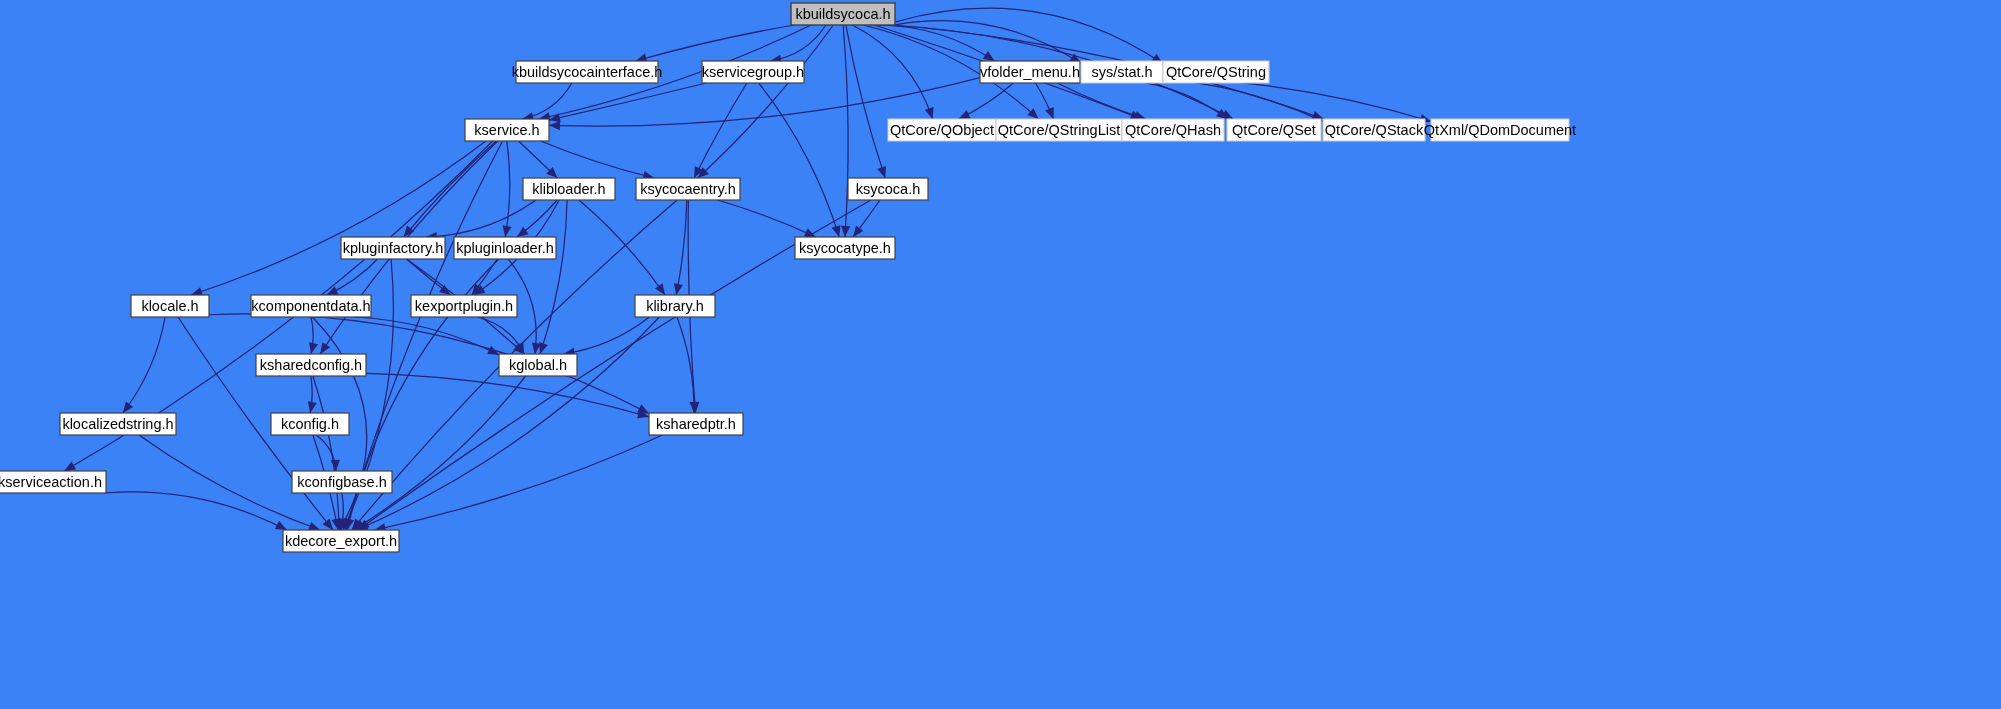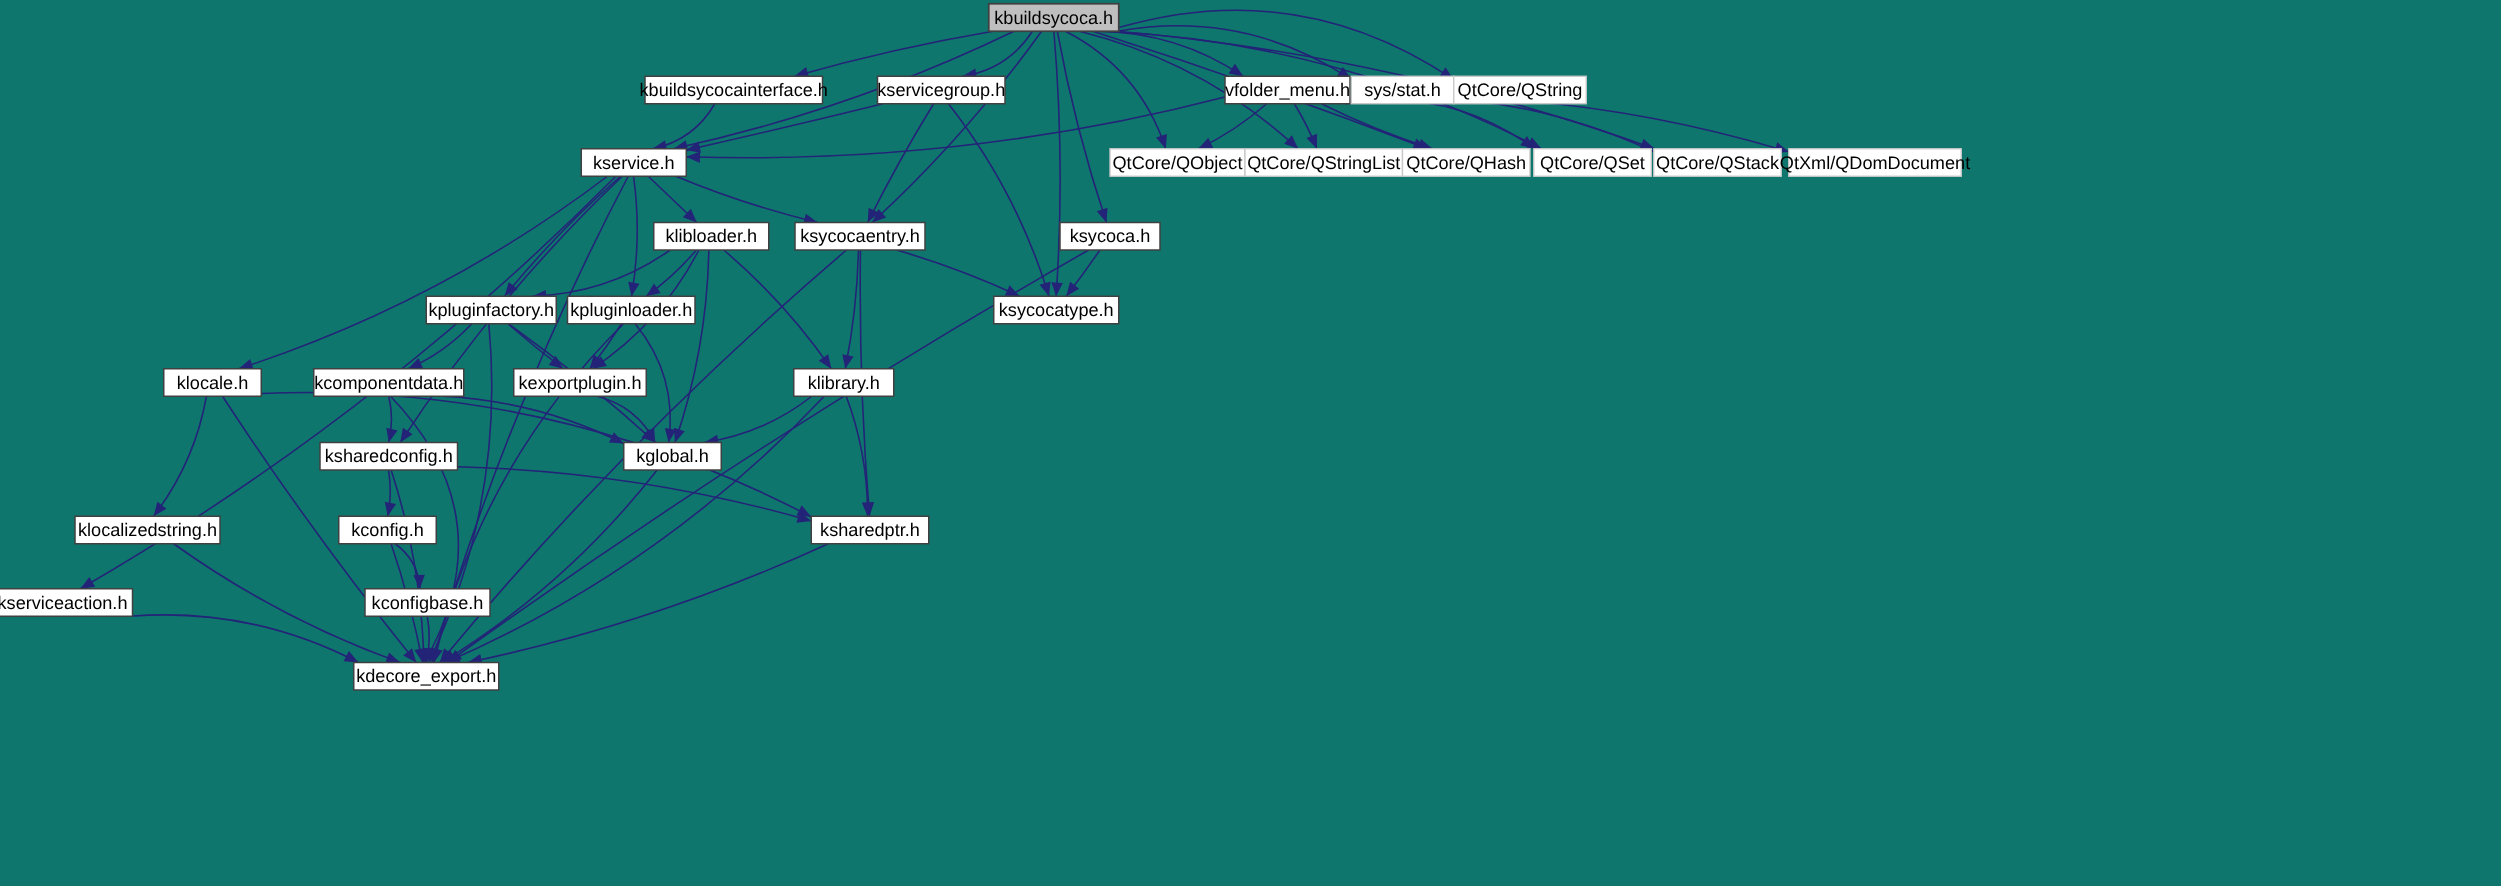--- a/index.html
+++ b/index.html
@@ -1,17 +1,17 @@
 <!DOCTYPE html>
 <html><head>
 <meta charset="utf-8">
 <style>
   html,body{margin:0;padding:0;background:#ffffff;}
   body{font-family:"Liberation Sans","DejaVu Sans",sans-serif;}
-  #graph-root{position:relative;width:2001px;height:709px;background:#0f766e;overflow:hidden;}
+  #graph-root{position:relative;width:2001px;height:709px;background:#3b82f6;overflow:hidden;}
   svg#graph-svg{position:absolute;left:0;top:0;width:2001px;height:709px;display:block;}
   .node-rect{fill:#ffffff;stroke:#404040;stroke-width:1.2px;}
   .node-rect.root{fill:#bfbfbf;stroke:#404040;stroke-width:1.4px;}
   .node-rect.ext{fill:#ffffff;stroke:#c8c8c8;stroke-width:1.1px;}
   .node-label{font-family:"Liberation Sans","DejaVu Sans",sans-serif;font-size:14.5px;fill:#000000;
                text-anchor:middle;dominant-baseline:middle;white-space:pre;}
   .edge{fill:none;stroke:#232377;stroke-width:1.25px;}
   .arrow-head{fill:#232377;stroke:none;}
   .node-group{cursor:pointer;}
 </style>

